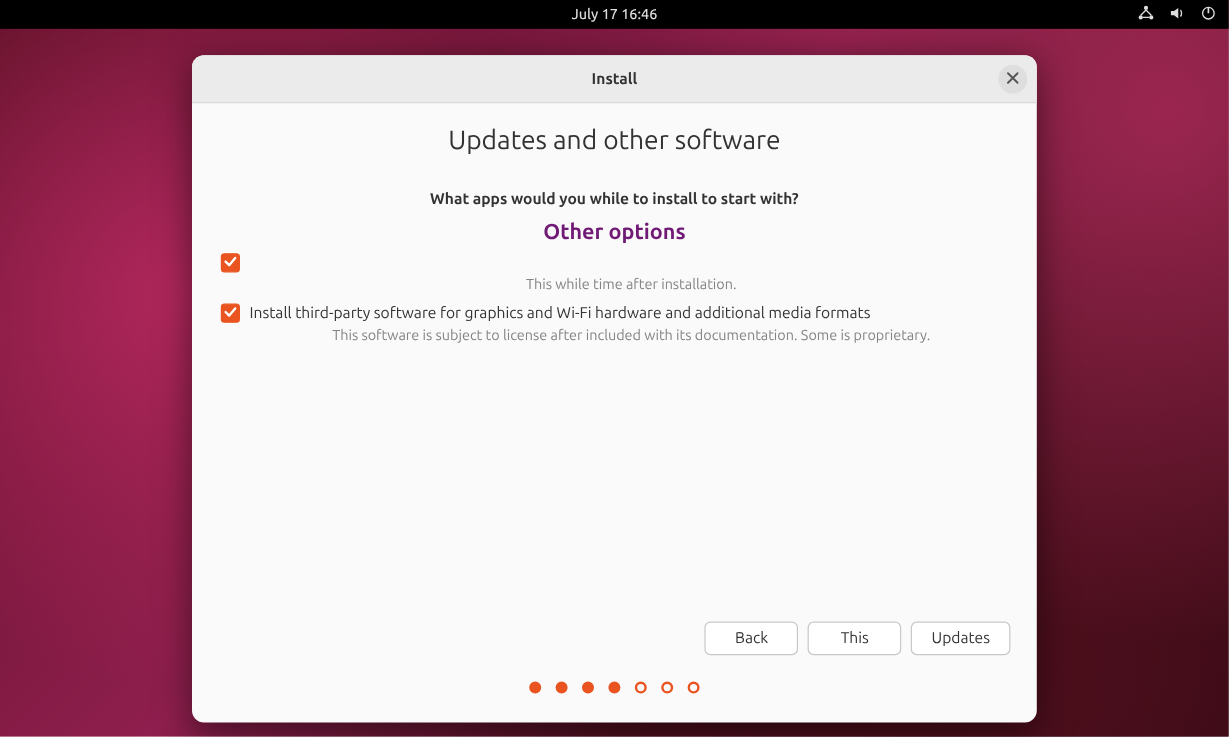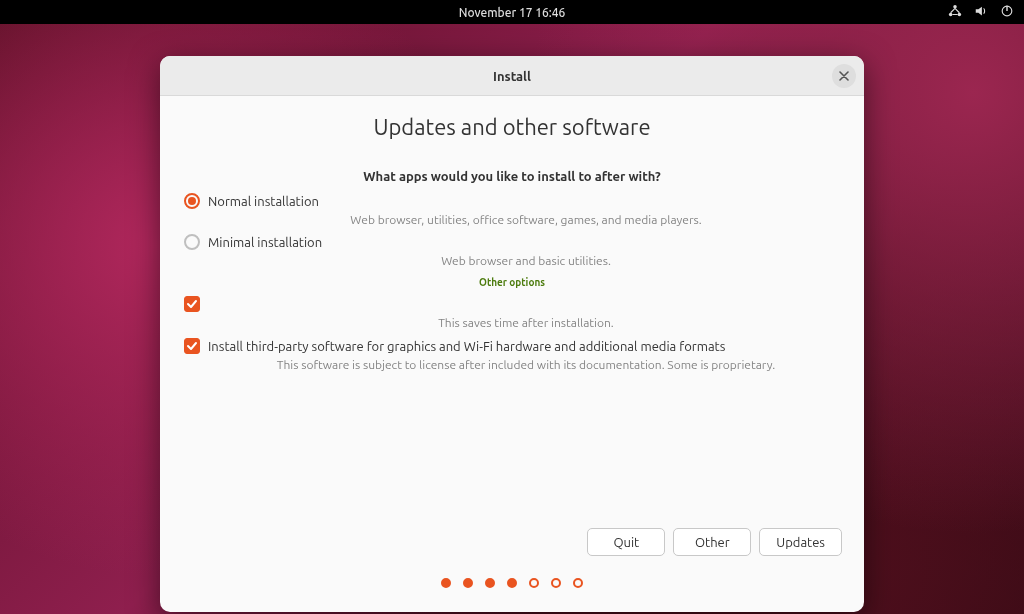--- a/index.html
+++ b/index.html
@@ -20,21 +20,21 @@
       background: #000; color: #ddd;
       display: flex; align-items: center; justify-content: center;
       font-size: 12px; font-weight: 500;
     }
     .topbar-center { position: absolute; left: 50%; transform: translateX(-50%); }
     .topbar-right { position: absolute; right: 10px; display: flex; align-items: center; gap: 12px; }
     .topbar-right svg { width: 14px; height: 14px; fill: #ddd; }
 
     .installer {
       position: absolute;
-      top: 56px; left: 160px;
+      top: 46px; left: 160px;
       width: 704px; height: 556px;
       background: #fafafa;
       border-radius: 10px;
       box-shadow: 0 8px 30px rgba(0,0,0,0.5);
       display: flex; flex-direction: column;
       overflow: hidden;
     }
 
     .titlebar {
       height: 40px; background: #ebebeb;
@@ -53,21 +53,21 @@
 
     .content { flex: 1; padding: 18px 22px 6px 22px; color: #3a3a3a; display:flex; flex-direction:column;text-align:center; }
 
     h1.page-title { font-size: 22px; font-weight: 400; color: #333; margin-bottom: 30px; }
 
     .section-q { font-size: 13px; font-weight: 700; color: #333; margin-bottom: 8px; }
 
     .radio-row, .check-row { display: flex; align-items: center; gap: 8px; margin: 2px 0; }
     .radio-row label, .check-row label { font-size: 13px; color: #333; cursor: pointer; }
     .desc { font-size: 12px; color: #848484; margin: 4px 0 8px 26px; }
-    .section-sub { font-size: 10px; font-weight: 700; color: #4d7c0f; margin: 2px 0 6px 0; }
+    .section-sub { font-size: 18px; font-weight: 700; color: #701a75; margin: 2px 0 6px 0; }
 
     .radio {
       width: 16px; height: 16px; border-radius: 50%;
       border: 2px solid #bfbfbf; display: inline-flex; align-items: center; justify-content: center;
       cursor: pointer; flex-shrink:0;
     }
     .radio.checked { border-color: #e95420; }
     .radio.checked::after { content:""; width: 8px; height: 8px; border-radius:50%; background:#e95420; }
 
     .checkbox {
@@ -91,21 +91,21 @@
 
     .indent { padding-left: 2px; }
     .spacer { flex:1; }
   </style>
 </head>
 <body>
 
 <div class="desktop">
 
   <div class="topbar">
-    <div class="topbar-center">November 17  16:46</div>
+    <div class="topbar-center">July 17  16:46</div>
     <div class="topbar-right">
       <span>
         <svg viewBox="0 0 16 16">
             <circle cx="8" cy="3" r="2"></circle>
             <circle cx="3" cy="12" r="2"></circle>
             <circle cx="13" cy="12" r="2"></circle>
             <path d="M8 5 L3 10 M8 5 L13 10 M5 12 L11 12" stroke="#ddd" stroke-width="1.3" fill="none"></path>
           </svg>
       </span>
       <span>
@@ -131,65 +131,52 @@
           <svg viewBox="0 0 10 10">
               <path d="M1 1 L9 9 M9 1 L1 9" stroke="#555" stroke-width="1.6" stroke-linecap="round"></path>
             </svg>
         </span>
       </div>
     </div>
 
     <div class="content">
       <h1 class="page-title">Updates and other software</h1>
 
-      <div class="section-q">What apps would you like to install to after with?</div>
+      <div class="section-q">What apps would you while to install to start with?</div>
 
-      <div class="indent">
-        <div class="radio-row">
-          <span class="radio checked"></span>
-          <label>Normal installation</label>
-        </div>
-        <div class="desc">Web browser, utilities, office software, games, and media players.</div>
-
-        <div class="radio-row">
-          <span class="radio"></span>
-          <label>Minimal installation</label>
-        </div>
-        <div class="desc">Web browser and basic utilities.</div>
-      </div>
 
       <div class="section-sub">Other options</div>
 
       <div class="indent">
         <div class="check-row">
           <span class="checkbox checked">
             <span><svg viewBox="0 0 12 12">
                   <path d="M2 6 L5 9 L10 3" stroke="#fff" stroke-width="2" fill="none" stroke-linecap="round" stroke-linejoin="round"></path>
                 </svg></span>
           </span>
         </div>
-        <div class="desc">This saves time after installation.</div>
+        <div class="desc">This while time after installation.</div>
 
         <div class="check-row" style="margin-top:9px">
           <span class="checkbox checked">
             <span><svg viewBox="0 0 12 12">
                   <path d="M2 6 L5 9 L10 3" stroke="#fff" stroke-width="2" fill="none" stroke-linecap="round" stroke-linejoin="round"></path>
                 </svg></span>
           </span>
           <label>Install third-party software for graphics and Wi-Fi hardware and additional media formats</label>
         </div>
         <div class="desc">This software is subject to license after included with its documentation. Some is proprietary.</div>
       </div>
 
       <div class="spacer"></div>
     </div>
 
     <div class="button-bar">
-      <div class="btn">Quit</div>
-      <div class="btn">Other</div>
+      <div class="btn">Back</div>
+      <div class="btn">This</div>
       <div class="btn">Updates</div>
     </div>
 
     <div class="progress-dots">
       <span class="dot filled"></span>
       <span class="dot filled"></span>
       <span class="dot filled"></span>
       <span class="dot filled"></span>
       <span class="dot"></span>
       <span class="dot"></span>

